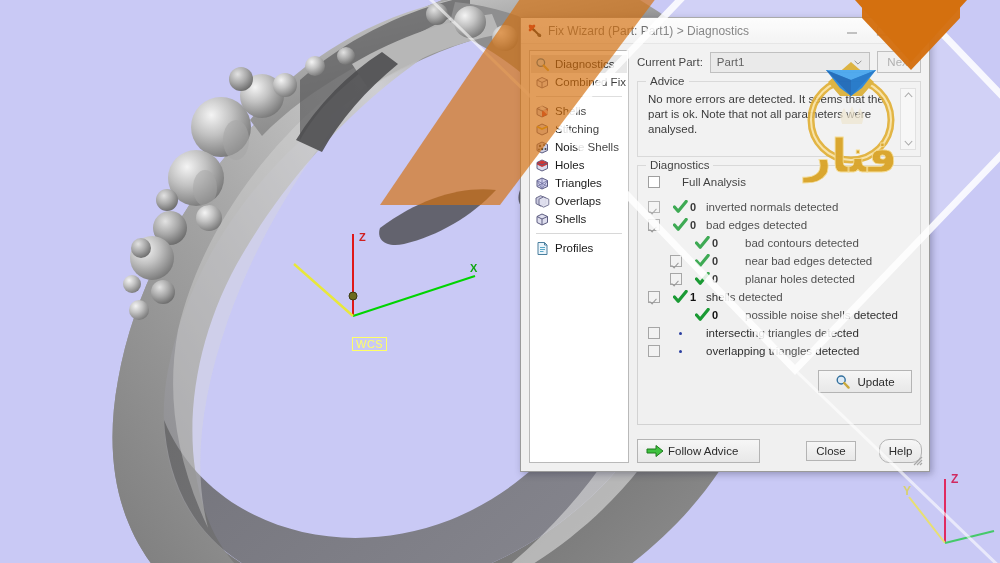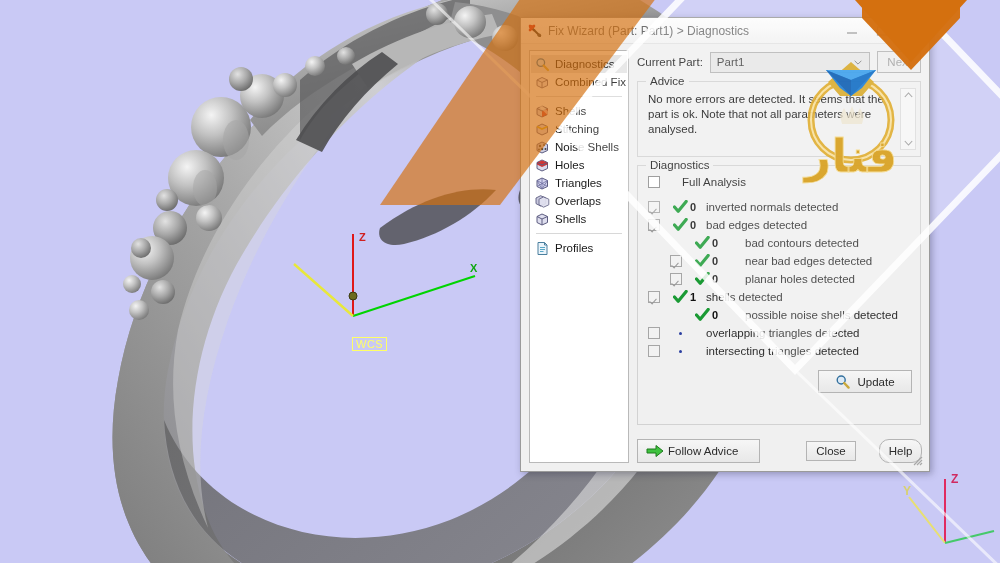--- a/index.html
+++ b/index.html
@@ -645,31 +645,31 @@
                   <span class="txtcell">possible noise shells detected</span>
                 </div>
                 <div class="drow">
                   <span class="cbcell">
                     <span class="cb dim"></span>
                   </span>
                   <span class="markcell">
                     <span class="dot"></span>
                   </span>
                   <span class="numcell"></span>
-                  <span class="txtcell">overlapping triangles detected</span>
+                  <span class="txtcell">intersecting triangles detected</span>
                 </div>
                 <div class="drow">
                   <span class="cbcell">
                     <span class="cb dim"></span>
                   </span>
                   <span class="markcell">
                     <span class="dot"></span>
                   </span>
                   <span class="numcell"></span>
-                  <span class="txtcell">intersecting triangles detected</span>
+                  <span class="txtcell">overlapping triangles detected</span>
                 </div>
               </div>
 
             <div class="update-row">
               <span class="btn" style="width:94px;height:23px;">
                 <span class="btn-ico">
                   <svg width="16" height="16" viewBox="0 0 16 16">
                     <circle cx="6.2" cy="6" r="4" fill="#dceaf6" stroke="#33709e" stroke-width="1.4"></circle>
                     <line x1="9.2" y1="9" x2="13.6" y2="13.6" stroke="#caa83c" stroke-width="2.4" stroke-linecap="round"></line>
                   </svg>

